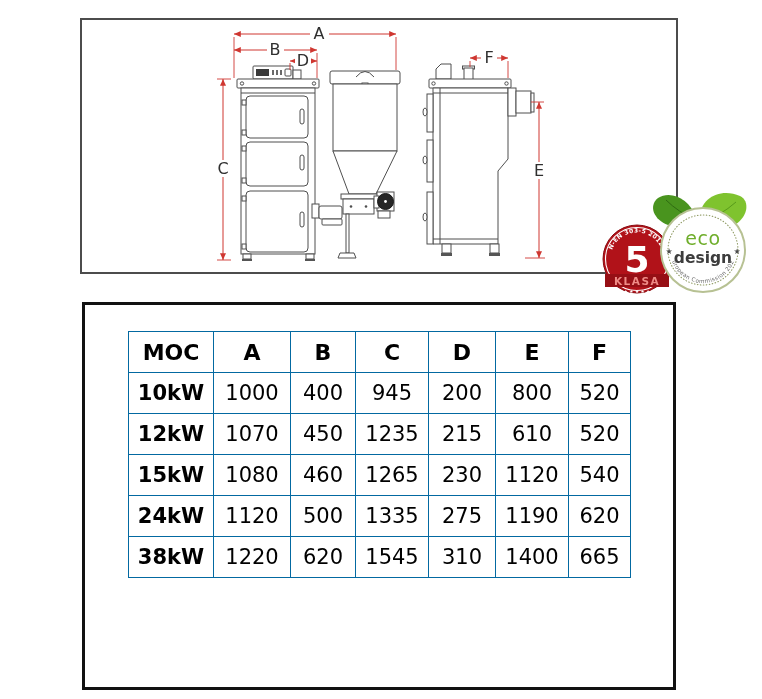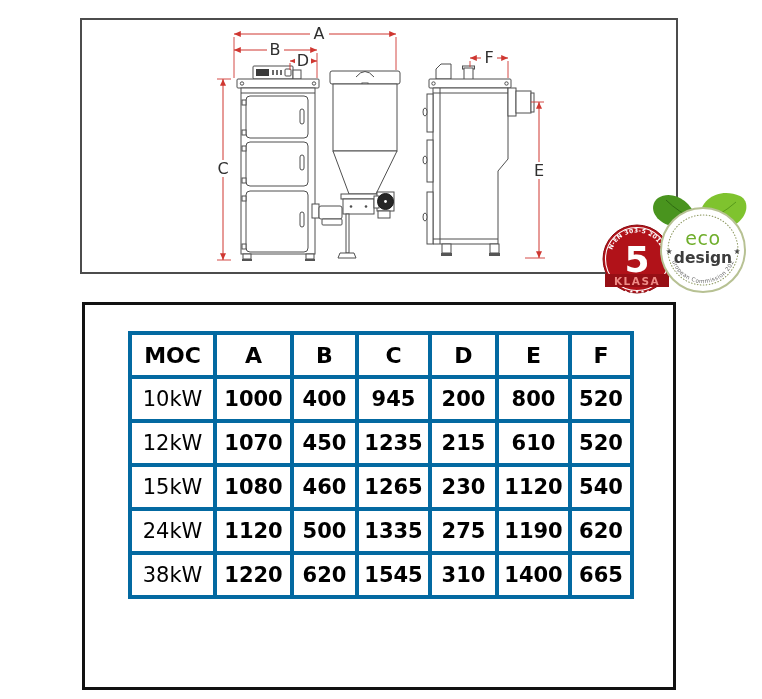--- a/index.html
+++ b/index.html
@@ -4,25 +4,25 @@
 <style>
   html,body{margin:0;padding:0;background:#fff;}
   .page{position:relative;width:762px;height:699px;background:#ffffff;overflow:hidden;
         font-family:"DejaVu Sans","Liberation Sans",sans-serif;}
   .panel{position:absolute;background:#fff;box-sizing:border-box;}
   .top-panel{left:80px;top:18px;width:598px;height:256px;border:2px solid #4c4c4c;}
   .top-panel svg{display:block;width:100%;height:100%;}
   .badges{position:absolute;left:592px;top:188px;width:172px;height:116px;z-index:5;}
   .bottom-panel{left:82px;top:302px;width:594px;height:388px;border:3px solid #111;}
   table.dim{position:absolute;left:43px;top:26px;border-collapse:collapse;table-layout:fixed;}
-  table.dim th,table.dim td{border:4px solid #0369a1;text-align:center;vertical-align:middle;
+  table.dim th,table.dim td{border:1px solid #0369a1;text-align:center;vertical-align:middle;
         height:40px;padding:0;font-size:21px;color:#000;background:#fff;}
   table.dim thead th{font-weight:bold;font-size:22px;}
-  table.dim tbody th{font-weight:normal;}
-  table.dim tbody td{font-weight:bold;}
+  table.dim tbody th{font-weight:bold;}
+  table.dim tbody td{font-weight:normal;}
   .footnote{position:absolute;left:28px;bottom:16px;font-size:14.5px;color:#000;}
   svg text{font-family:"DejaVu Sans","Liberation Sans",sans-serif;}
   .dimlbl{font-size:16px;fill:#2f2f2f;}
 </style>
 </head>
 <body>
 
 <div class="page">
 
   <div class="panel top-panel">

